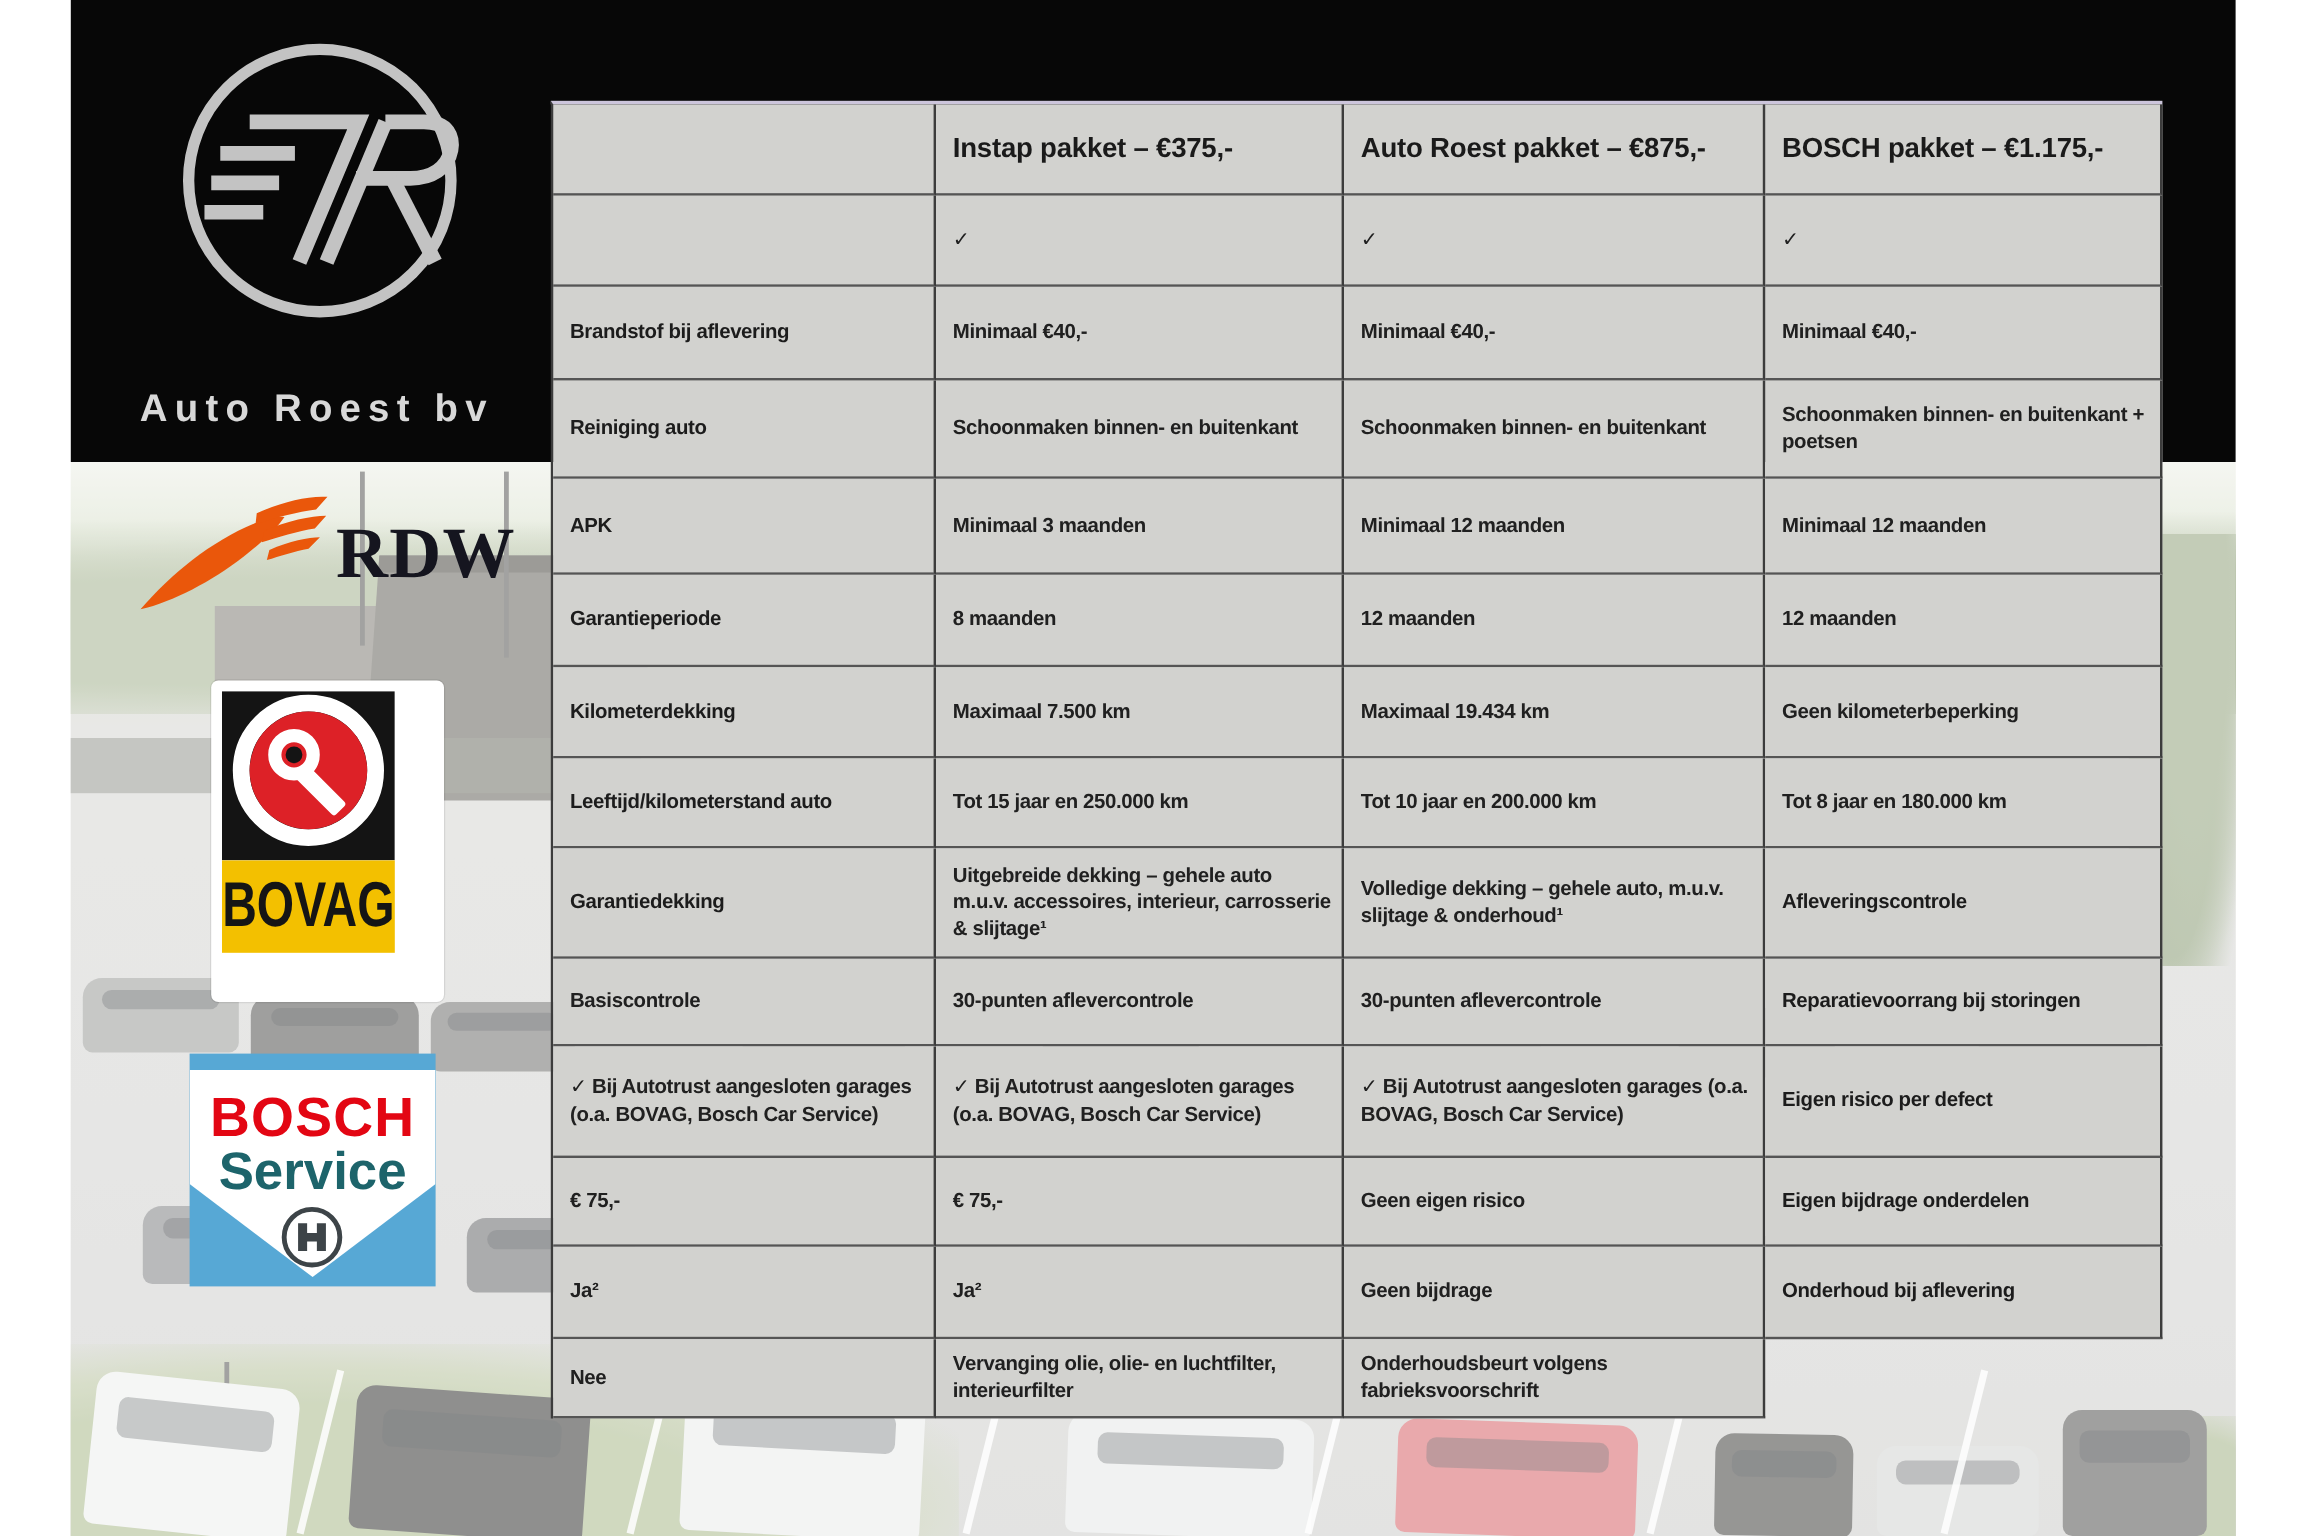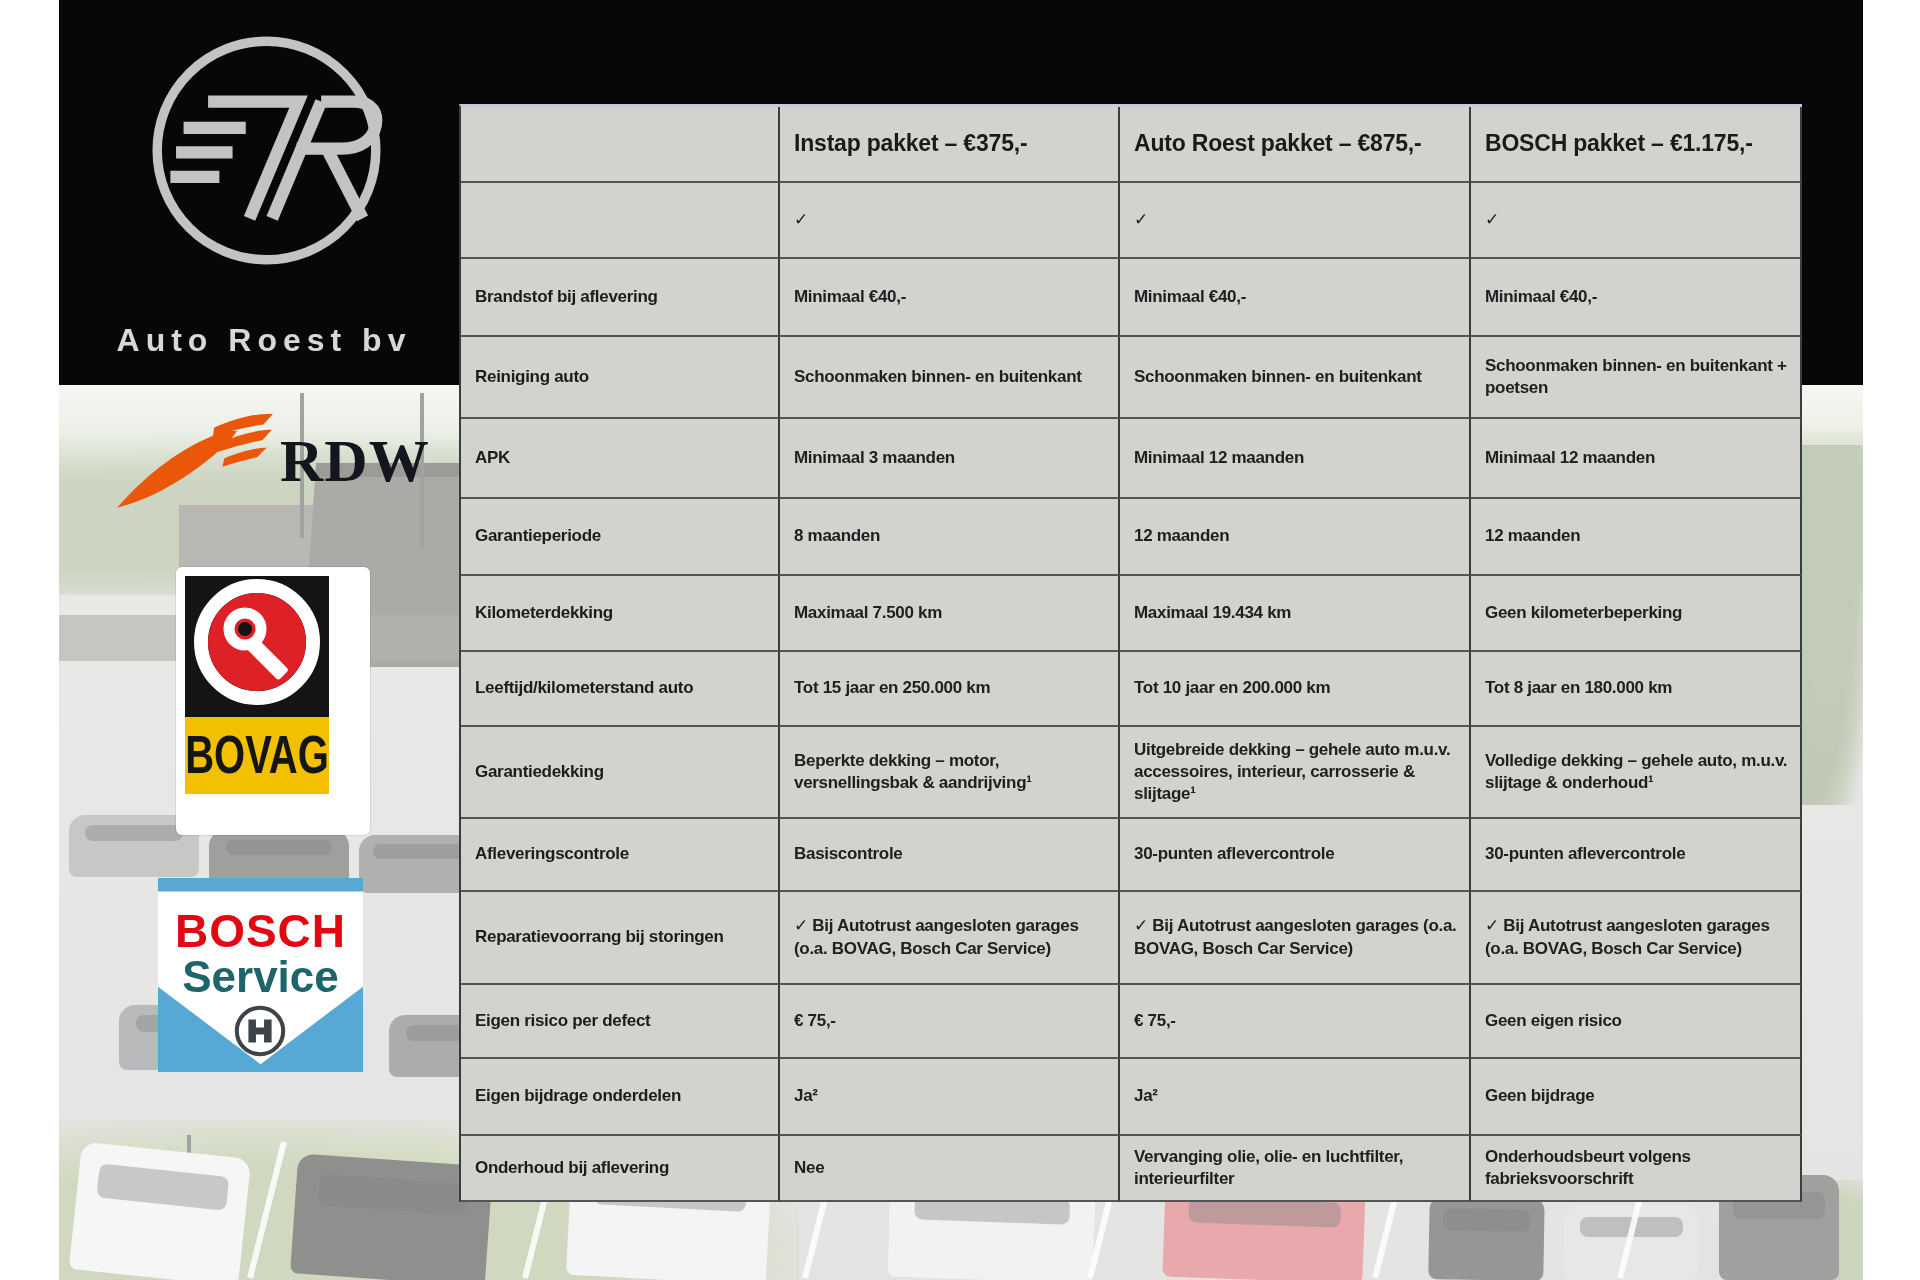--- a/index.html
+++ b/index.html
@@ -56,21 +56,21 @@
   #bosch-logo{position:absolute;left:158px;top:878px;width:205px;height:194px;background:#57a8d5;}
   #bosch-shield{position:absolute;inset:0;background:#ffffff;
     clip-path:polygon(0 7%,100% 7%,100% 56%,50% 96%,0 56%);}
   #bosch-line1{position:absolute;left:0;top:26px;width:100%;text-align:center;
     color:#e30613;font-weight:800;font-size:46px;letter-spacing:1px;}
   #bosch-line2{position:absolute;left:0;top:74px;width:100%;text-align:center;
     color:#1d646b;font-weight:700;font-size:44px;}
   #bosch-armature{position:absolute;left:70px;top:124px;width:64px;height:58px;}
 
   
-  #pkg-table{position:absolute;left:459px;top:104px;display:grid;
+  #pkg-table{position:absolute;left:459px;top:84px;display:grid;
     grid-template-columns:319px 340px 351px 331px;
     grid-template-rows:76px 76px 78px 82px 80px 77px 76px 75px 92px 73px 93px 74px 77px 66px;
     border-top:3px solid #ccc5db;border-left:2px solid #3c3c3c;z-index:5;}
   .cell{background:#d2d2cf;border-right:2px solid #3c3c3c;border-bottom:2px solid #555555;
     display:flex;align-items:center;padding:6px 8px 6px 14px;box-sizing:border-box;
     font-size:17px;font-weight:700;color:#202020;line-height:1.3;letter-spacing:-0.3px;overflow:hidden;}
   .cell.labelcol{font-size:17px;color:#1c1c1c;}
   .cell.head{font-size:23px;color:#1a1a1a;letter-spacing:-0.2px;}
 </style>
 </head>
@@ -200,21 +200,20 @@
       <div class="cell value">12 maanden</div>
       <div class="cell labelcol">Kilometerdekking</div>
       <div class="cell value">Maximaal 7.500 km</div>
       <div class="cell value">Maximaal 19.434 km</div>
       <div class="cell value">Geen kilometerbeperking</div>
       <div class="cell labelcol">Leeftijd/kilometerstand auto</div>
       <div class="cell value">Tot 15 jaar en 250.000 km</div>
       <div class="cell value">Tot 10 jaar en 200.000 km</div>
       <div class="cell value">Tot 8 jaar en 180.000 km</div>
       <div class="cell labelcol">Garantiedekking</div>
-      <div class="cell value">Beperkte dekking – motor, versnellingsbak &amp; aandrijving¹</div>
       <div class="cell value">Uitgebreide dekking – gehele auto m.u.v. accessoires, interieur, carrosserie &amp; slijtage¹</div>
       <div class="cell value">Volledige dekking – gehele auto, m.u.v. slijtage &amp; onderhoud¹</div>
       <div class="cell labelcol">Afleveringscontrole</div>
       <div class="cell value">Basiscontrole</div>
       <div class="cell value">30-punten aflevercontrole</div>
       <div class="cell value">30-punten aflevercontrole</div>
       <div class="cell labelcol">Reparatievoorrang bij storingen</div>
       <div class="cell value">✓ Bij Autotrust aangesloten garages (o.a. BOVAG, Bosch Car Service)</div>
       <div class="cell value">✓ Bij Autotrust aangesloten garages (o.a. BOVAG, Bosch Car Service)</div>
       <div class="cell value">✓ Bij Autotrust aangesloten garages (o.a. BOVAG, Bosch Car Service)</div>

